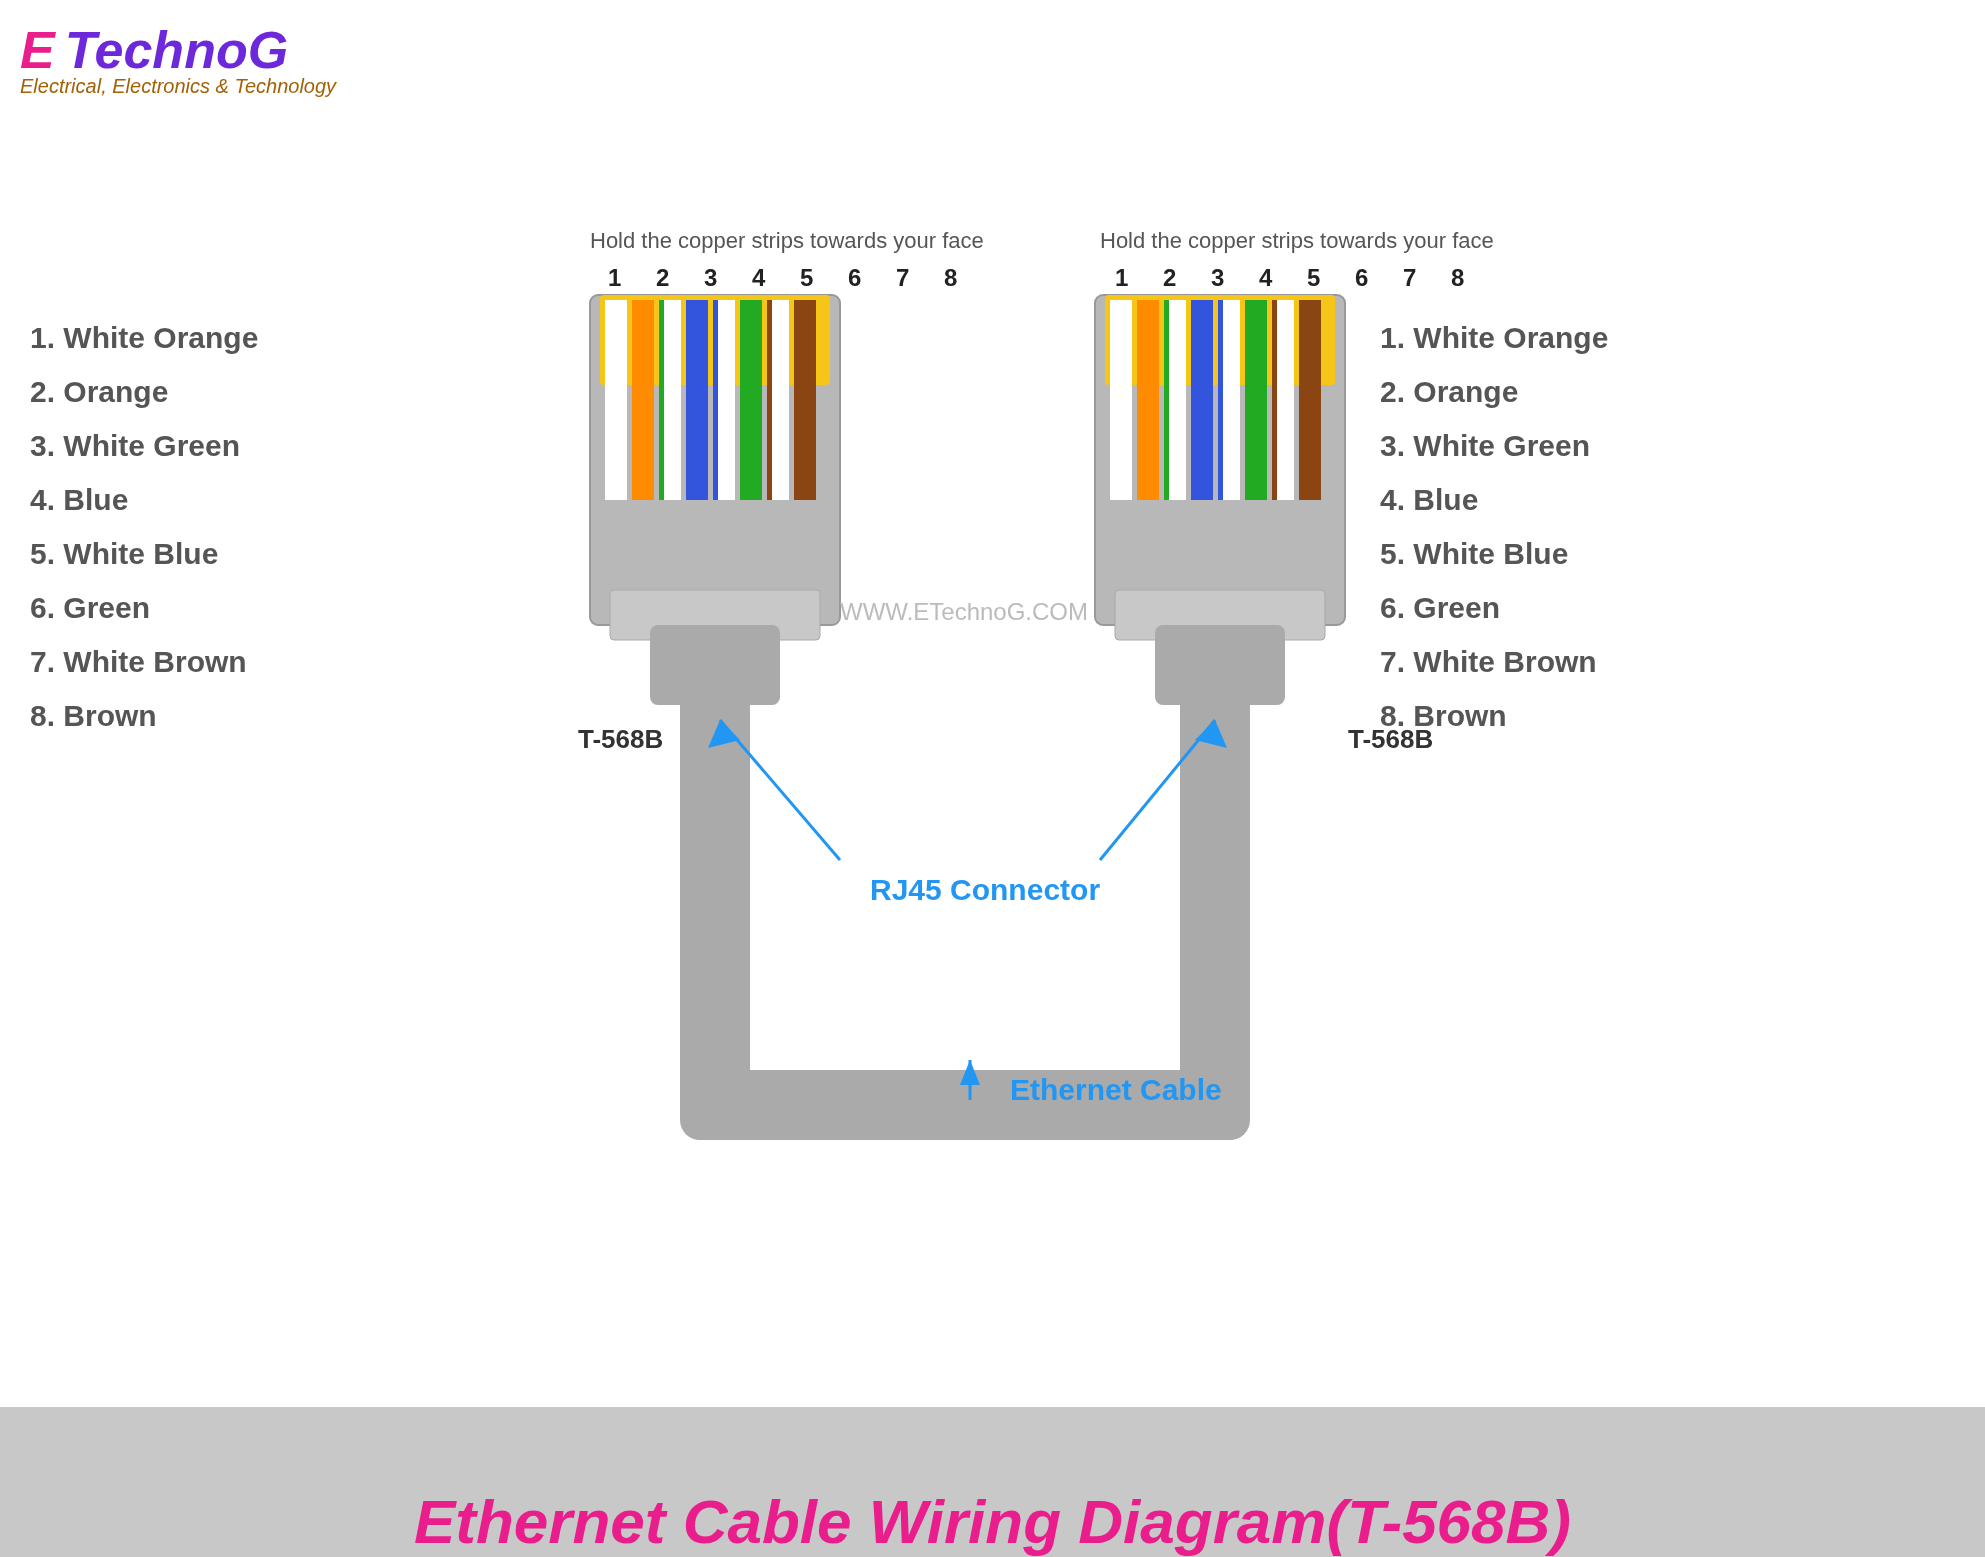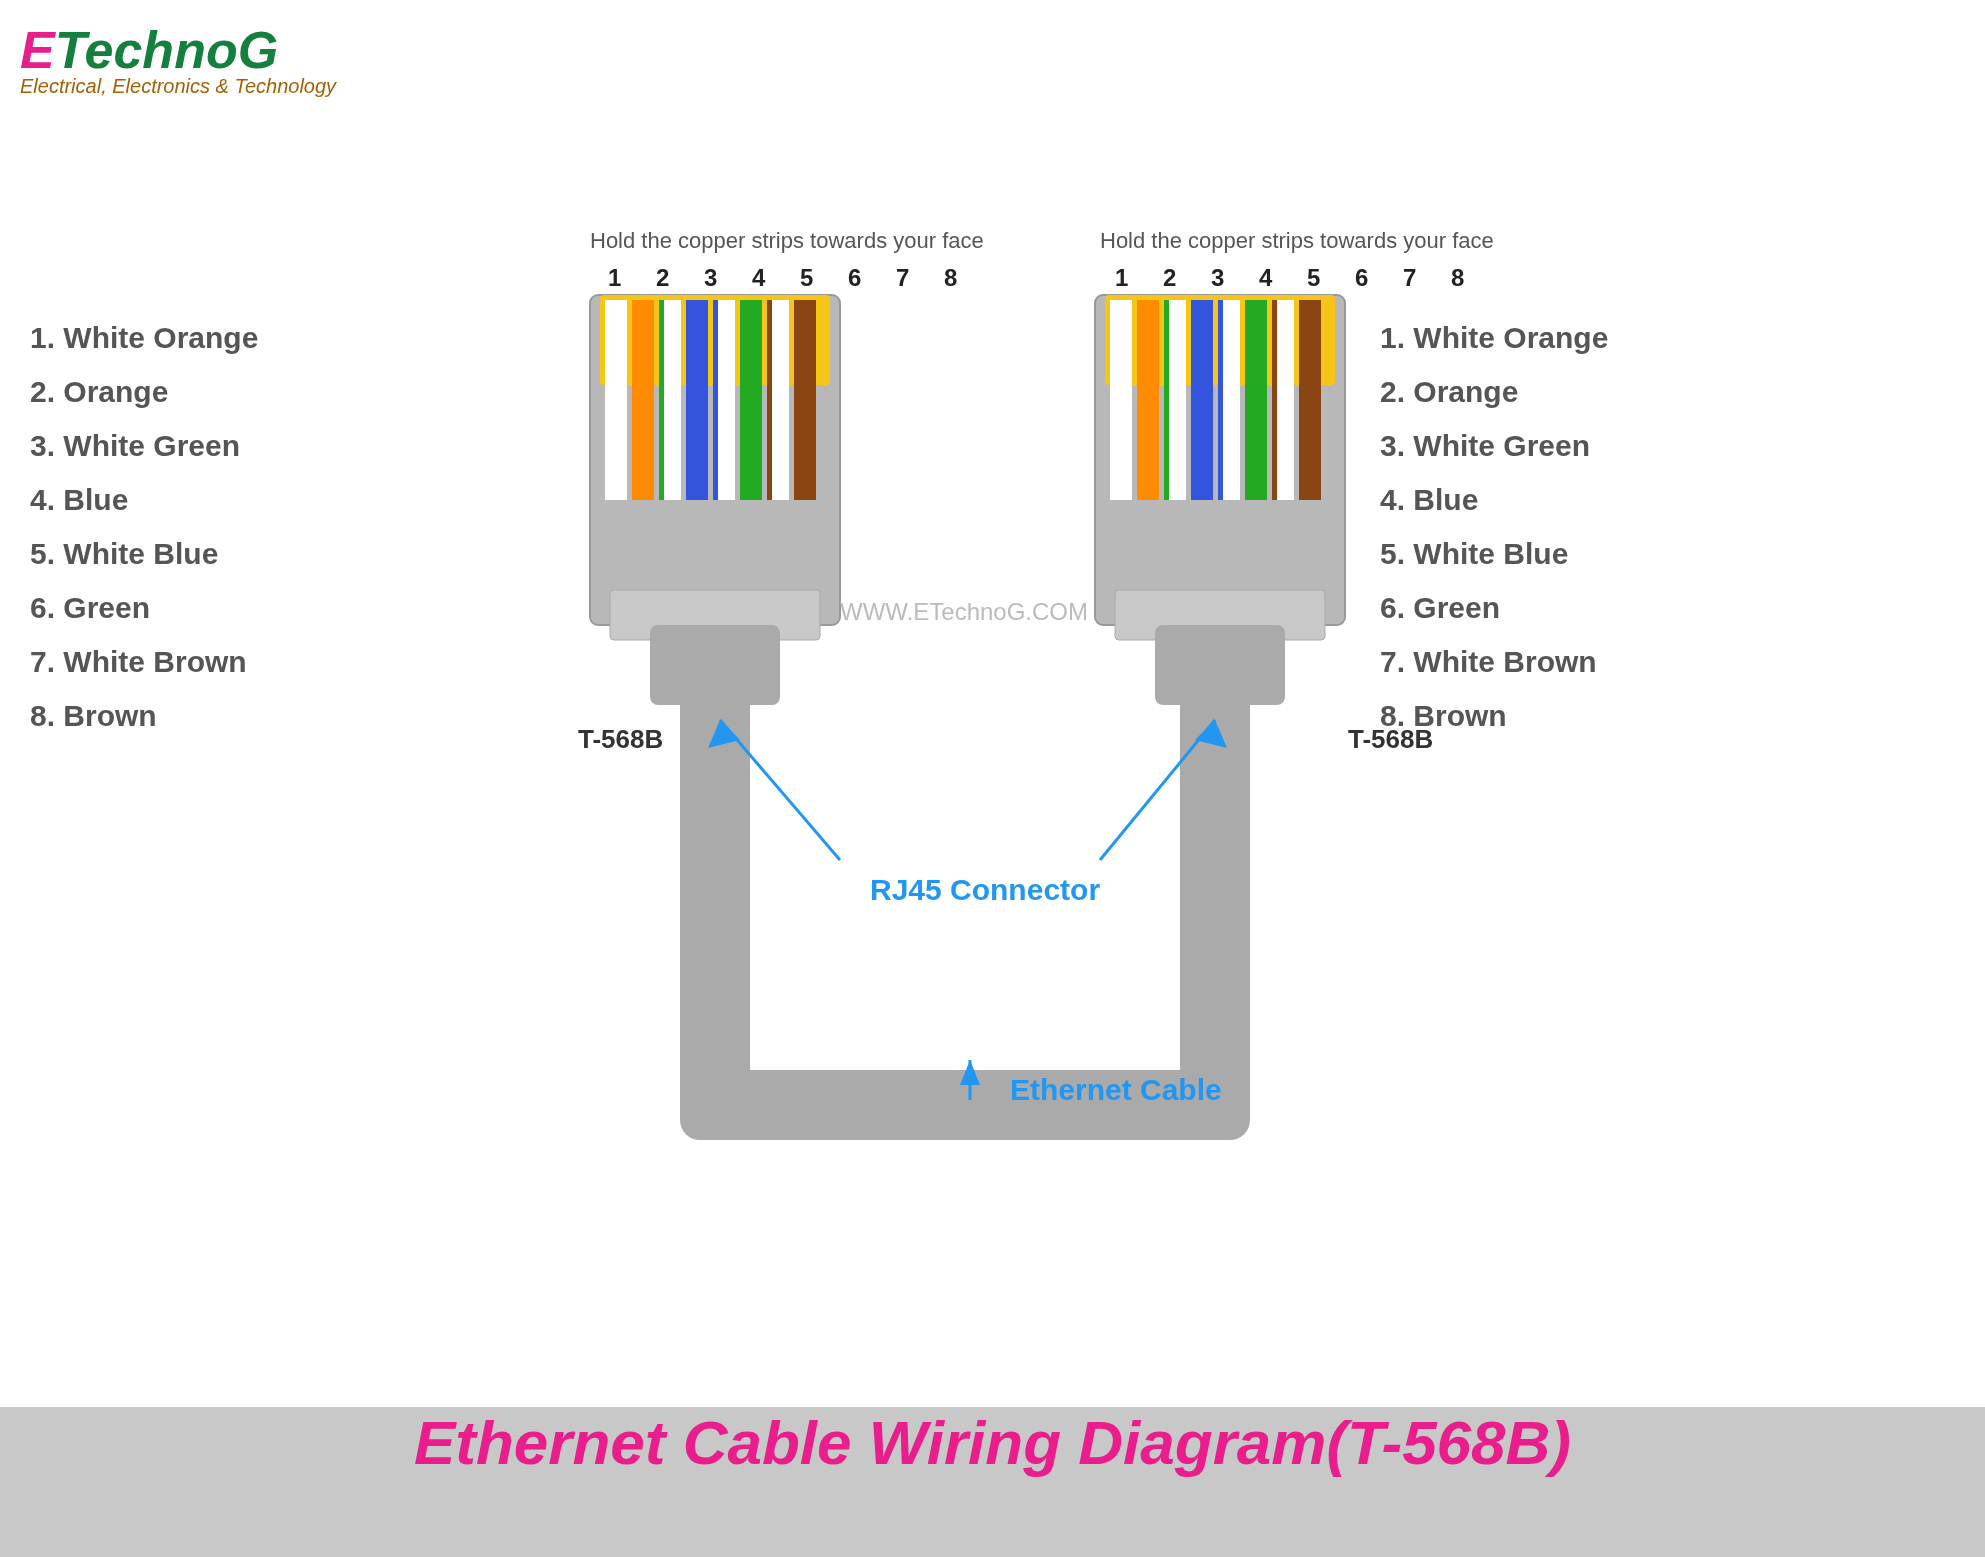--- a/index.html
+++ b/index.html
@@ -24,41 +24,42 @@
     .logo-e {
       font-size: 52px;
       font-weight: bold;
       color: #e91e8c;
       font-style: italic;
       display: inline;
     }
     .logo-technog {
       font-size: 52px;
       font-weight: bold;
-      color: #15803d;
+      color: #6d28d9;
       font-style: italic;
       display: inline;
+      margin-left: 10px;
     }
     .logo-subtitle {
       font-size: 20px;
       color: #a16207;
       font-style: italic;
       display: block;
       margin-top: -5px;
     }
 
     .footer-banner {
       position: absolute;
       bottom: 0;
       left: 0;
       right: 0;
       height: 150px;
       background: #c8c8c8;
       display: flex;
-      align-items: flex-start;
+      align-items: flex-end;
       justify-content: center;
     }
     .footer-title {
       font-size: 62px;
       font-weight: bold;
       font-style: italic;
       color: #e91e8c;
     }
   </style>
 </head>

